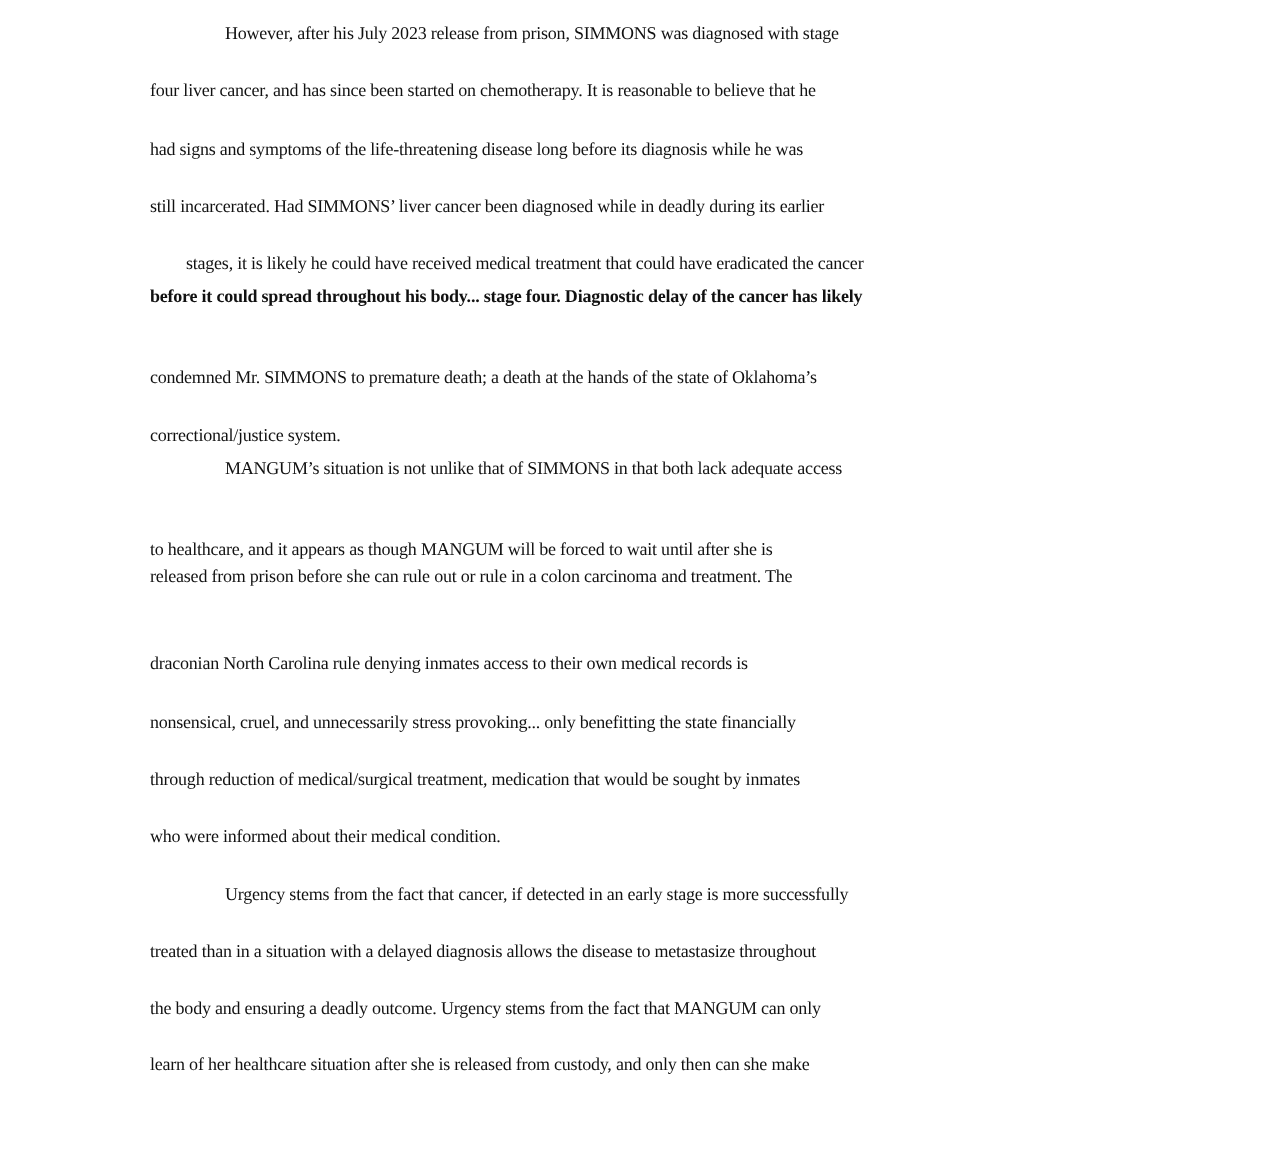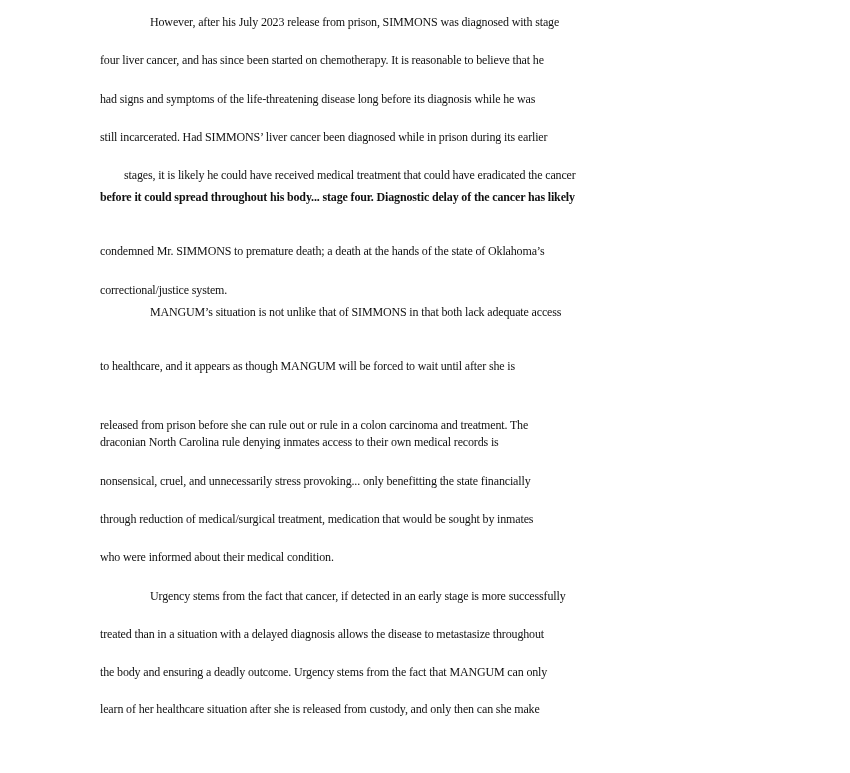--- a/index.html
+++ b/index.html
@@ -36,31 +36,31 @@
   </style>
 </head>
 <body>
 
 <div class="page">
 
   <div>
     <div class="line indent" style="top:12px;">However, after his July 2023 release from prison, SIMMONS was diagnosed with stage</div>
     <div class="line" style="top:50px;">four liver cancer, and has since been started on chemotherapy.  It is reasonable to believe that he</div>
     <div class="line" style="top:89px;">had signs and symptoms of the life-threatening disease long before its diagnosis while he was</div>
-    <div class="line" style="top:127px;">still incarcerated.  Had SIMMONS’ liver cancer been diagnosed while in prison during its earlier</div>
+    <div class="line" style="top:127px;">still incarcerated.  Had SIMMONS’ liver cancer been diagnosed while in deadly during its earlier</div>
     <div class="line" style="top:165px;margin-left:24px;">stages, it is likely he could have received medical treatment that could have eradicated the cancer</div>
     <div class="line" style="top:187px;font-weight:bold;">before it could spread throughout his body... stage four.  Diagnostic delay of the cancer has likely</div>
     <div class="line" style="top:241px;">condemned Mr. SIMMONS to premature death; a death at the hands of the state of Oklahoma’s</div>
     <div class="line" style="top:280px;text-align:center;">correctional/justice system.</div>
   </div>
 
   <div>
     <div class="line indent" style="top:302px;">MANGUM’s situation is not unlike that of SIMMONS in that both lack adequate access</div>
     <div class="line" style="top:356px;">to healthcare, and it appears as though MANGUM will be forced to wait until after she is</div>
-    <div class="line" style="top:415px;">released from prison before she can rule out or rule in a colon carcinoma and treatment.  The</div>
+    <div class="line" style="top:374px;">released from prison before she can rule out or rule in a colon carcinoma and treatment.  The</div>
     <div class="line" style="top:432px;">draconian North Carolina rule denying inmates access to their own medical records is</div>
     <div class="line" style="top:471px;">nonsensical, cruel, and unnecessarily stress provoking... only benefitting the state financially</div>
     <div class="line" style="top:509px;">through reduction of medical/surgical treatment, medication that would be sought by inmates</div>
     <div class="line" style="top:547px;">who were informed about their medical condition.</div>
   </div>
 
   <div>
     <div class="line indent" style="top:586px;">Urgency stems from the fact that cancer, if detected in an early stage is more successfully</div>
     <div class="line" style="top:624px;">treated than in a situation with a delayed diagnosis allows the disease to metastasize throughout</div>
     <div class="line" style="top:662px;">the body and ensuring a deadly outcome.  Urgency stems from the fact that MANGUM can only</div>

